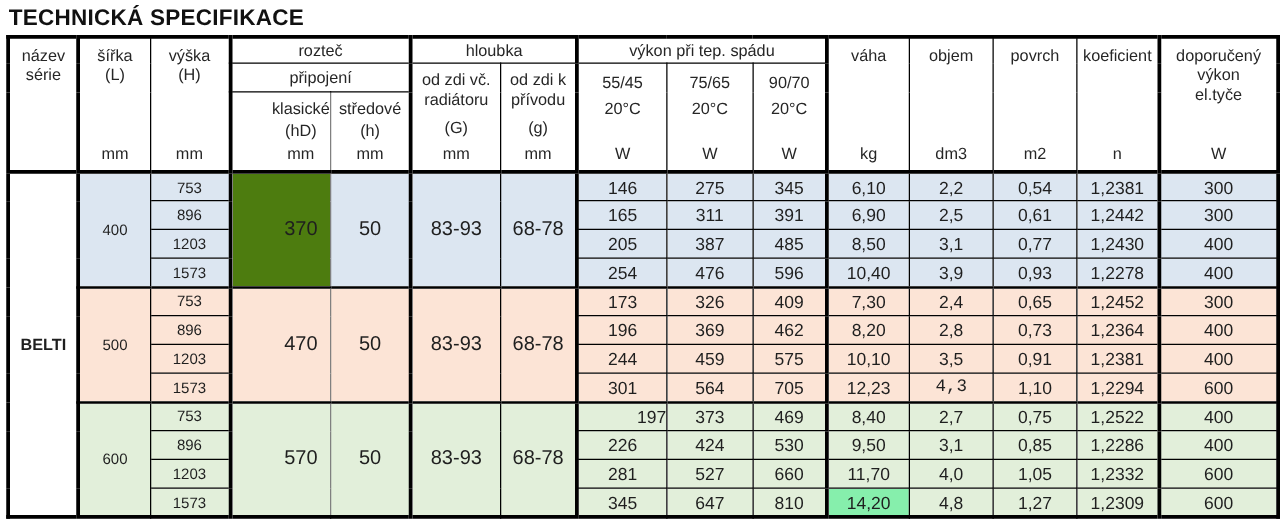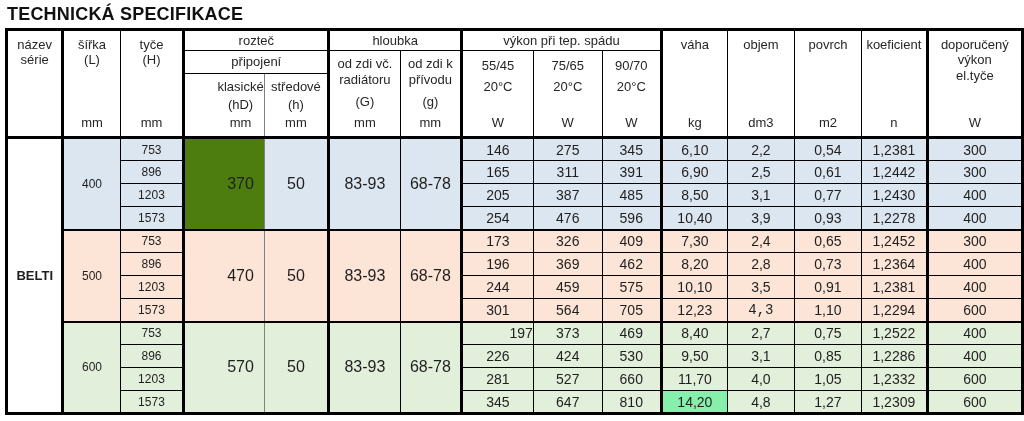--- a/index.html
+++ b/index.html
@@ -59,21 +59,21 @@
         </td>
       <td rowspan="3" class="hdr">
           <div class="vflex h100">
             <span class="pre">šířka
 (L)</span>
             <span>mm</span>
           </div>
         </td>
       <td rowspan="3" class="hdr br3">
           <div class="vflex h100">
-            <span class="pre">tyče
+            <span class="pre">výška
 (H)</span>
             <span>mm</span>
           </div>
         </td>
       <td colspan="2" class="hdr br3">rozteč</td>
       <td colspan="2" class="hdr br3">hloubka</td>
       <td colspan="3" class="hdr br3">výkon při tep. spádu</td>
       <td rowspan="3" class="hdr">
           <div class="vflex h100">
             <span>váha</span>

